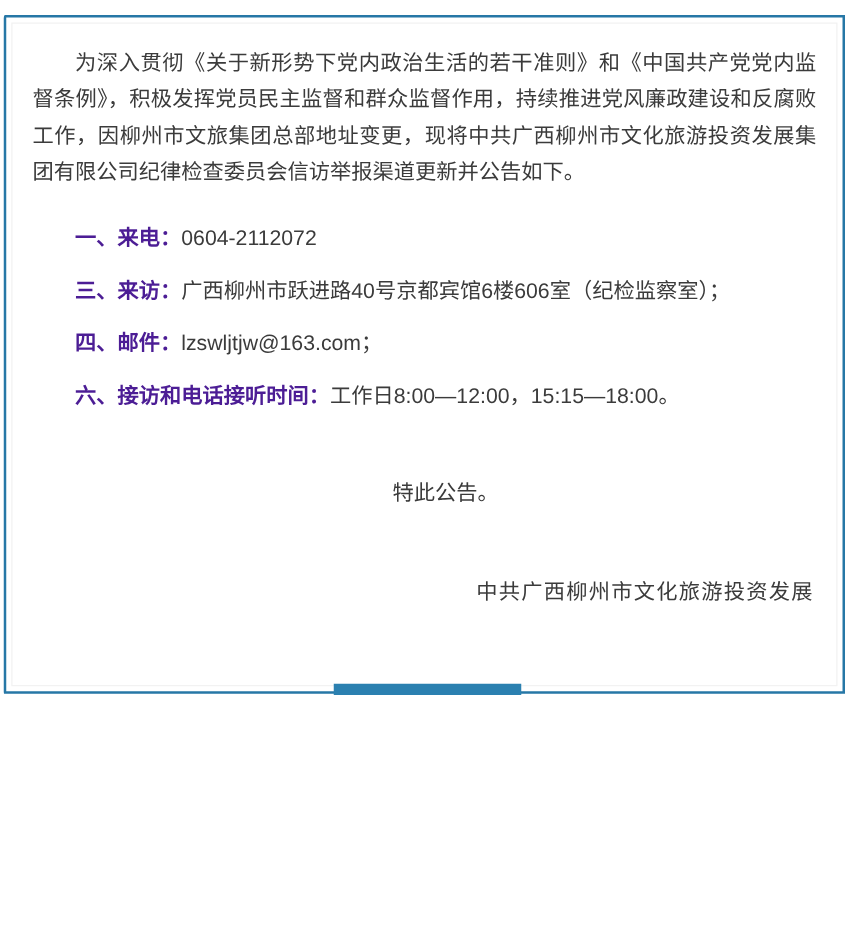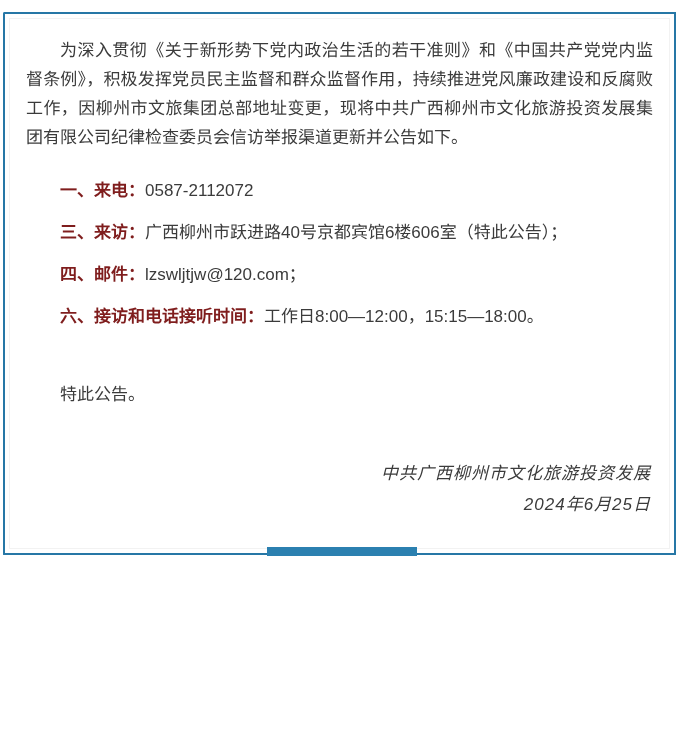--- a/index.html
+++ b/index.html
@@ -41,38 +41,37 @@
     line-height: 29px;
     color: #3b3b3b;
     text-indent: 2em;
     text-align: justify;
   }
   .intro {
     margin-bottom: 24px;
   }
   .item-label {
     font-weight: 700;
-    color: #7f1d1d;
+    color: #4c1d95;
   }
   .closing {
     margin-top: 49px;
     margin-bottom: 49px;
-    text-align: left;
+    text-align: center;
   }
   .signature-block {
     text-align: right;
     font-size: 17px;
     line-height: 31px;
     color: #3b3b3b;
     letter-spacing: 1px;
     padding-right: 2px;
   }
   .signature-line {
     display: block;
-    font-style: italic;
   }
   .bottom-bar {
     position: absolute;
     left: 50%;
     transform: translateX(-50%);
     bottom: 12px;
     width: 150px;
     height: 9px;
     background: #2b80b0;
   }
@@ -80,41 +79,40 @@
 </head>
 <body>
 
 <div class="page">
   <div class="frame">
     <div class="sheet">
 
       <p class="para intro">为深入贯彻《关于新形势下党内政治生活的若干准则》和《中国共产党党内监督条例》，积极发挥党员民主监督和群众监督作用，持续推进党风廉政建设和反腐败工作，因柳州市文旅集团总部地址变更，现将中共广西柳州市文化旅游投资发展集团有限公司纪律检查委员会信访举报渠道更新并公告如下。</p>
 
       <p class="para item">
-        <span class="item-label">一、来电：</span><span class="item-value">0587-2112072</span>
+        <span class="item-label">一、来电：</span><span class="item-value">0604-2112072</span>
       </p>
 
 
       <p class="para item">
-        <span class="item-label">三、来访：</span><span class="item-value">广西柳州市跃进路40号京都宾馆6楼606室（特此公告）；</span>
+        <span class="item-label">三、来访：</span><span class="item-value">广西柳州市跃进路40号京都宾馆6楼606室（纪检监察室）；</span>
       </p>
 
       <p class="para item">
-        <span class="item-label">四、邮件：</span><span class="item-value">lzswljtjw@120.com；</span>
+        <span class="item-label">四、邮件：</span><span class="item-value">lzswljtjw@163.com；</span>
       </p>
 
 
       <p class="para item">
         <span class="item-label">六、接访和电话接听时间：</span><span class="item-value">工作日8:00—12:00，15:15—18:00。</span>
       </p>
 
       <p class="para closing">特此公告。</p>
 
       <div class="signature-block">
         <span class="signature-line">中共广西柳州市文化旅游投资发展</span>
-        <span class="signature-line">2024年6月25日</span>
       </div>
 
     </div>
   </div>
 
   <div class="bottom-bar"></div>
 </div>
 
 </body></html>

